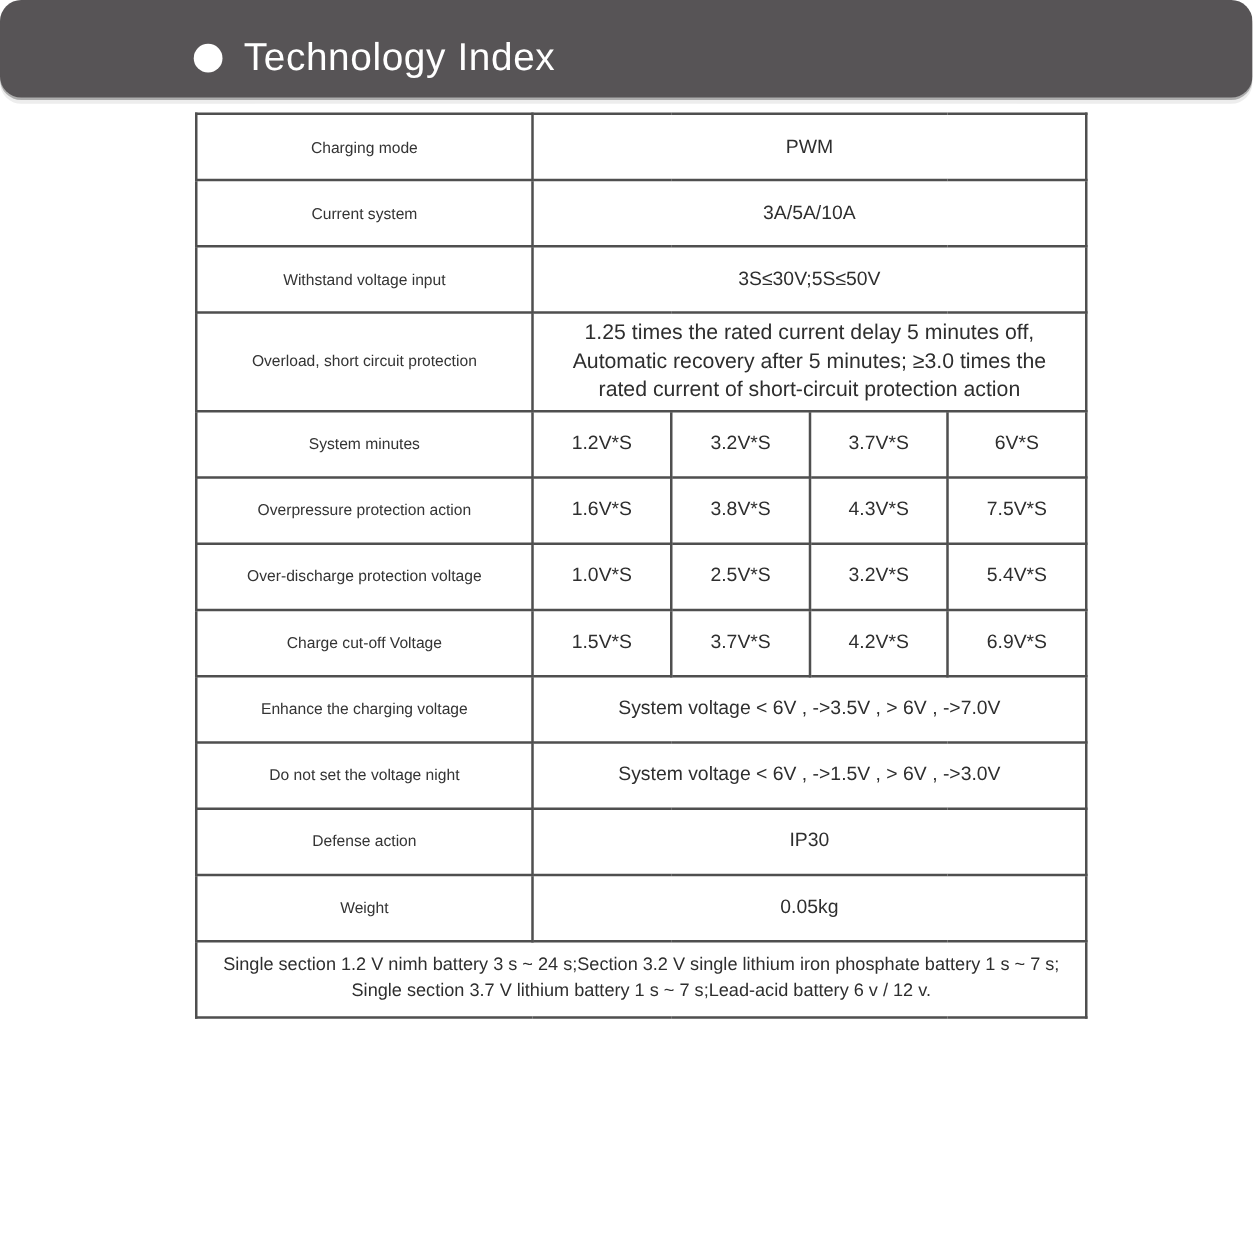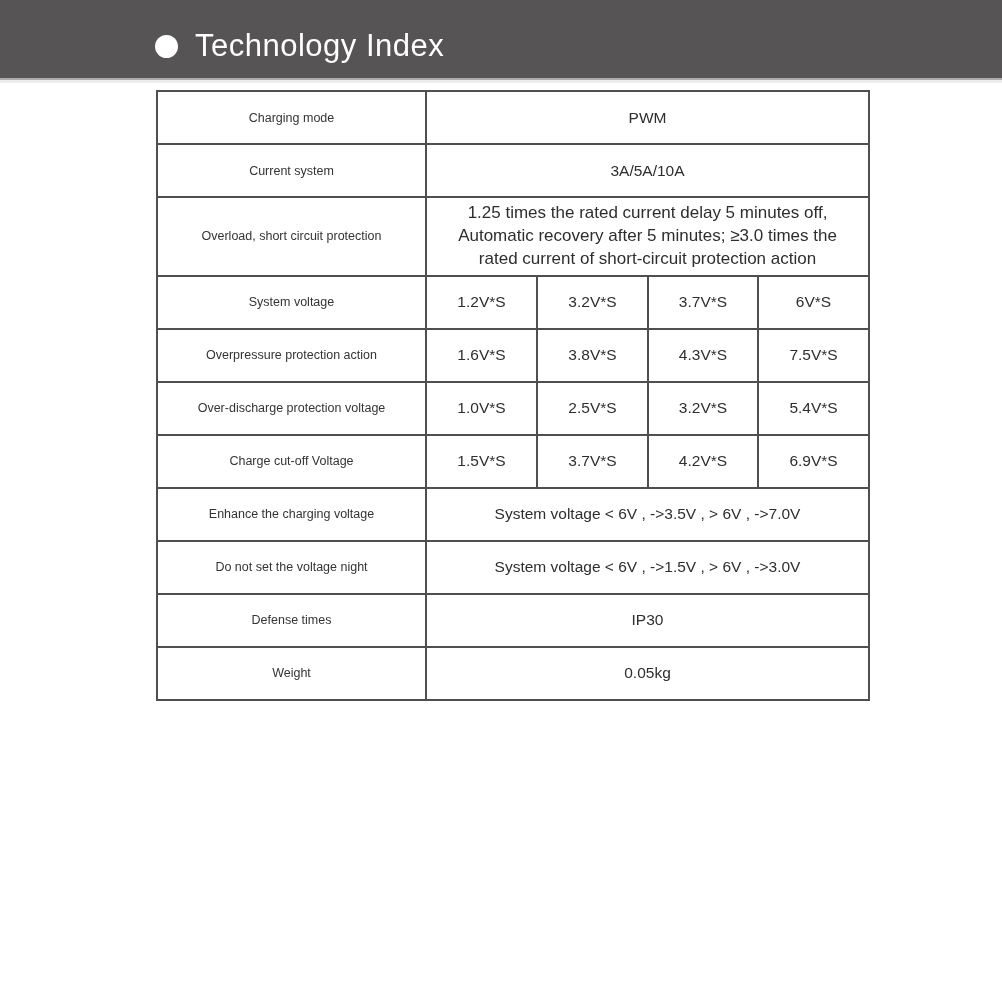--- a/index.html
+++ b/index.html
@@ -17,20 +17,21 @@
     font-family:"Liberation Sans","DejaVu Sans",sans-serif;
     color:var(--label-col);
   }
   
   .band{
     width:1002px;height:78px;
     background:var(--band-bg);
     display:flex;align-items:center;
     padding-left:155px;padding-top:14px;
     box-shadow:0 2px 0 rgba(120,120,120,.55), 0 5px 0 rgba(235,235,235,.9);
+    border-radius:17px;
   }
   .band .dot{
     width:23px;height:23px;border-radius:50%;
     background:var(--band-text);
     display:inline-block;margin-right:17px;flex:0 0 auto;
   }
   .band .title{
     color:var(--band-text);
     font-size:31px;
     font-weight:400;
@@ -98,28 +99,32 @@
         <tr class="r">
       <td class="label-cell">Charging mode</td>
       <td class="value-cell" colspan="4">PWM</td>
     </tr>
 
     <tr class="r">
       <td class="label-cell">Current system</td>
       <td class="value-cell" colspan="4">3A/5A/10A</td>
     </tr>
 
+    <tr class="r">
+      <td class="label-cell">Withstand voltage input</td>
+      <td class="value-cell" colspan="4">3S≤30V;5S≤50V</td>
+    </tr>
 
     <tr class="r-tall">
       <td class="label-cell">Overload, short circuit protection</td>
       <td class="value-cell value-long" colspan="4">1.25 times the rated current delay 5 minutes off, Automatic recovery after 5 minutes; ≥3.0 times the rated current of short-circuit protection action</td>
     </tr>
 
     <tr class="r">
-      <td class="label-cell">System voltage</td>
+      <td class="label-cell">System minutes</td>
       <td class="value-cell">1.2V*S</td>
       <td class="value-cell">3.2V*S</td>
       <td class="value-cell">3.7V*S</td>
       <td class="value-cell">6V*S</td>
     </tr>
 
     <tr class="r">
       <td class="label-cell">Overpressure protection action</td>
       <td class="value-cell">1.6V*S</td>
       <td class="value-cell">3.8V*S</td>
@@ -148,26 +153,32 @@
       <td class="label-cell">Enhance the charging voltage</td>
       <td class="value-cell" colspan="4">System voltage &lt; 6V , -&gt;3.5V ,  &gt; 6V , -&gt;7.0V</td>
     </tr>
 
     <tr class="r">
       <td class="label-cell">Do not set the voltage night</td>
       <td class="value-cell" colspan="4">System voltage &lt; 6V , -&gt;1.5V ,  &gt; 6V , -&gt;3.0V</td>
     </tr>
 
     <tr class="r">
-      <td class="label-cell">Defense times</td>
+      <td class="label-cell">Defense action</td>
       <td class="value-cell" colspan="4">IP30</td>
     </tr>
 
 
 
     <tr class="r">
       <td class="label-cell">Weight</td>
       <td class="value-cell" colspan="4">0.05kg</td>
     </tr>
 
+    <tr class="footer-row">
+      <td class="footer-cell" colspan="5">
+        <div>Single section 1.2 V nimh battery 3 s ~ 24 s;Section 3.2 V single lithium iron phosphate battery 1 s ~ 7 s;</div>
+        <div>Single section 3.7 V lithium battery 1 s ~ 7 s;Lead-acid battery 6 v / 12 v.</div>
+      </td>
+    </tr>
   </tbody>
     </table>
 </div>
 
 </body></html>

